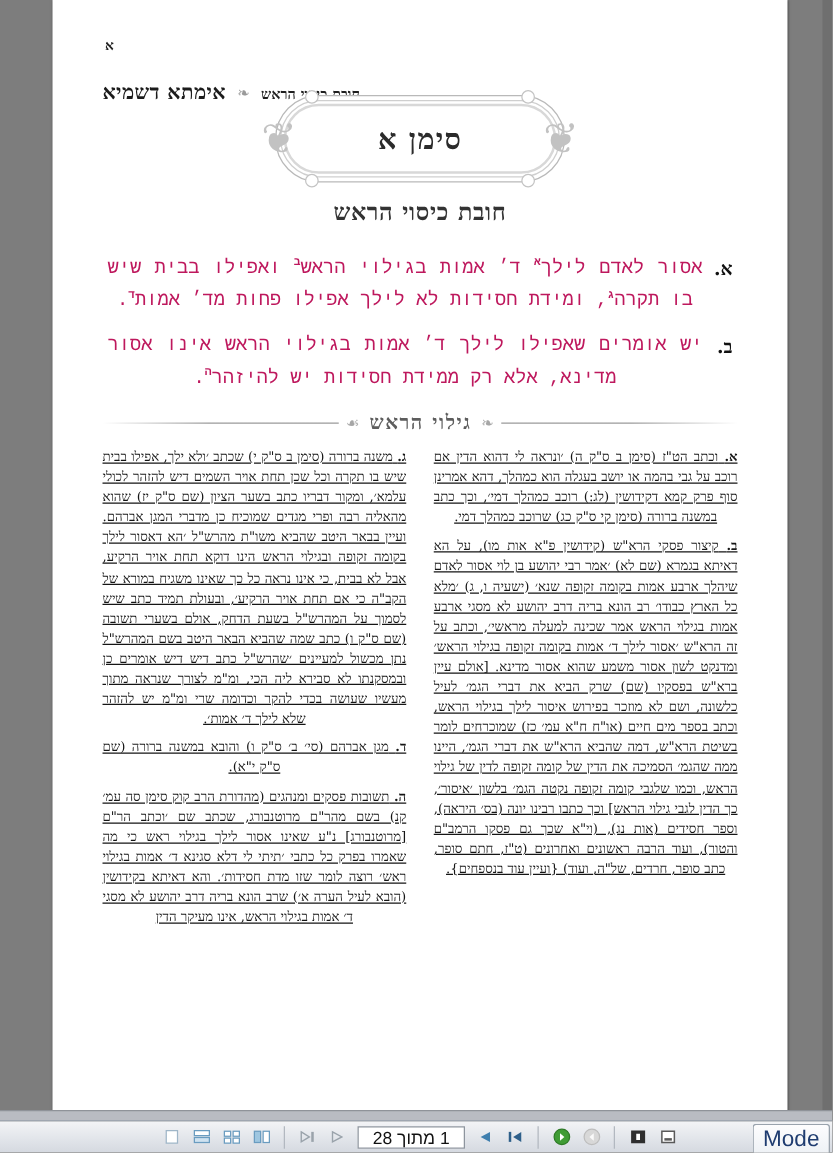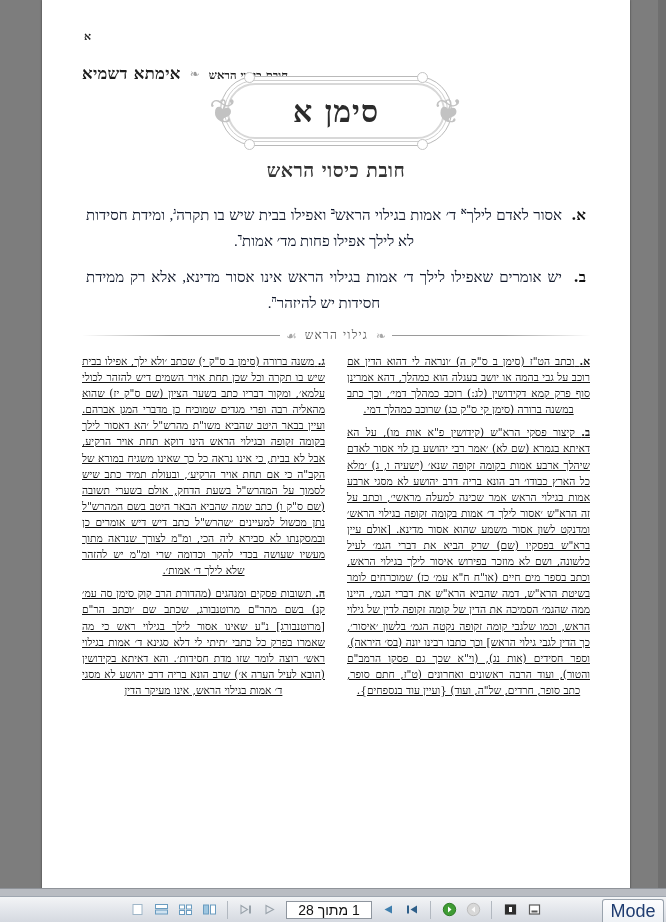--- a/index.html
+++ b/index.html
@@ -141,21 +141,21 @@
   .cart-knot.bl { left: 24px;  bottom: -4px; }
   .cart-knot.br { right: 24px; bottom: -4px; }
 
   .siman-text {
     position: absolute;
     inset: 0;
     display: flex;
     align-items: center;
     justify-content: center;
     font-family: "DejaVu Serif", serif;
-    font-size: 30px;
+    font-size: 23px;
     font-weight: 700;
     color: #2b2b2b;
     letter-spacing: 1px;
   }
 
   .siman-subtitle {
     margin-top: 9px;
     font-family: "DejaVu Serif", serif;
     font-size: 19px;
     font-weight: 700;
@@ -179,24 +179,24 @@
     font-size: 15px;
     font-weight: 700;
     color: #111;
     width: 20px;
     text-align: right;
     flex: 0 0 20px;
     line-height: 1.75;
   }
   .hal-text {
     flex: 1 1 auto;
-    font-family: Liberation Serif, serif;
+    font-family: Liberation Mono, monospace;
     font-size: 15px;
     line-height: 1.75;
-    color: #0f172a;
+    color: #be185d;
     text-align: justify;
     text-align-last: center;
     padding-right: 4px;
   }
   .hal-text sup {
     font-size: 9px;
     font-weight: 700;
     vertical-align: super;
   }
 
@@ -215,22 +215,22 @@
   }
   .div-rule.rev {
     background: linear-gradient(to right, rgba(150,150,150,0) 0%, #9a9a9a 45%, #9a9a9a 100%);
   }
   .div-orn {
     font-size: 12px;
     color: #a6a6a6;
   }
   .div-label {
     font-family: "DejaVu Serif", serif;
-    font-size: 12px;
-    font-weight: 400;
+    font-size: 16px;
+    font-weight: 700;
     color: #5d5d5d;
     letter-spacing: 1.2px;
     white-space: nowrap;
     padding: 0 2px;
   }
 
   
   .commentary {
     display: flex;
     flex-direction: row;
@@ -399,20 +399,24 @@
               <span>קיצור פסקי הרא"ש (קידושין פ"א אות מו), על הא דאיתא בגמרא (שם לא) ׳אמר רבי יהושע בן לוי אסור לאדם שיהלך ארבע אמות בקומה זקופה שנא׳ (ישעיה ו, ג) ׳מלא כל הארץ כבודו׳ רב הונא בריה דרב יהושע לא מסגי ארבע אמות בגילוי הראש אמר שכינה למעלה מראשי׳, וכתב על זה הרא"ש ׳אסור לילך ד׳ אמות בקומה זקופה בגילוי הראש׳ ומדנקט לשון אסור משמע שהוא אסור מדינא. [אולם עיין ברא"ש בפסקיו (שם) שרק הביא את דברי הגמ׳ לעיל כלשונה, ושם לא מוזכר בפירוש איסור לילך בגילוי הראש, וכתב בספר מים חיים (או"ח ח"א עמ׳ כז) שמוכרחים לומר בשיטת הרא"ש, דמה שהביא הרא"ש את דברי הגמ׳, היינו ממה שהגמ׳ הסמיכה את הדין של קומה זקופה לדין של גילוי הראש, וכמו שלגבי קומה זקופה נקטה הגמ׳ בלשון ׳איסור׳, כך הדין לגבי גילוי הראש] וכך כתבו רבינו יונה (בס׳ היראה), וספר חסידים (אות נג), (וי"א שכך גם פסקו הרמב"ם והטור), ועוד הרבה ראשונים ואחרונים (ט"ז, חתם סופר, כתב סופר, חרדים, של"ה, ועוד) {ועיין עוד בנספחים}.</span>
             </div>
           </div>
 
           <div class="col">
             <div class="note">
               <span class="nmark">ג.</span>
               <span>משנה ברורה (סימן ב ס"ק י) שכתב ׳ולא ילך, אפילו בבית שיש בו תקרה וכל שכן תחת אויר השמים דיש להזהר לכולי עלמא׳, ומקור דבריו כתב בשער הציון (שם ס"ק יז) שהוא מהאליה רבה ופרי מגדים שמוכיח כן מדברי המגן אברהם. ועיין בבאר היטב שהביא משו"ת מהרש"ל ׳הא דאסור לילך בקומה זקופה ובגילוי הראש הינו דוקא תחת אויר הרקיע, אבל לא בבית, כי אינו נראה כל כך שאינו משגיח במורא של הקב"ה כי אם תחת אויר הרקיע׳, ובעולת תמיד כתב שיש לסמוך על המהרש"ל בשעת הדחק, אולם בשערי תשובה (שם ס"ק ו) כתב שמה שהביא הבאר היטב בשם המהרש"ל נתן מכשול למעיינים ׳שהרש"ל כתב דיש דיש אומרים כן ובמסקנתו לא סבירא ליה הכי, ומ"מ לצורך שנראה מתוך מעשיו שעושה בכדי להקר וכדומה שרי ומ"מ יש להזהר שלא לילך ד׳ אמות׳.</span>
             </div>
             <div class="note">
+              <span class="nmark">ד.</span>
+              <span>מגן אברהם (סי׳ ב׳ ס"ק ו) והובא במשנה ברורה (שם ס"ק י"א).</span>
+            </div>
+            <div class="note">
               <span class="nmark">ה.</span>
               <span>תשובות פסקים ומנהגים (מהדורת הרב קוק סימן סה עמ׳ קנ) בשם מהר"ם מרוטנבורג, שכתב שם ׳וכתב הר"ם [מרוטנבורג] נ"ע שאינו אסור לילך בגילוי ראש כי מה שאמרו בפרק כל כתבי ׳תיתי לי דלא סגינא ד׳ אמות בגילוי ראש׳ רוצה לומר שזו מדת חסידות׳. והא דאיתא בקידושין (הובא לעיל הערה א׳) שרב הונא בריה דרב יהושע לא מסגי ד׳ אמות בגילוי הראש, אינו מעיקר הדין</span>
             </div>
           </div>
 
         </div>
 
       </div>
     </div>
 

